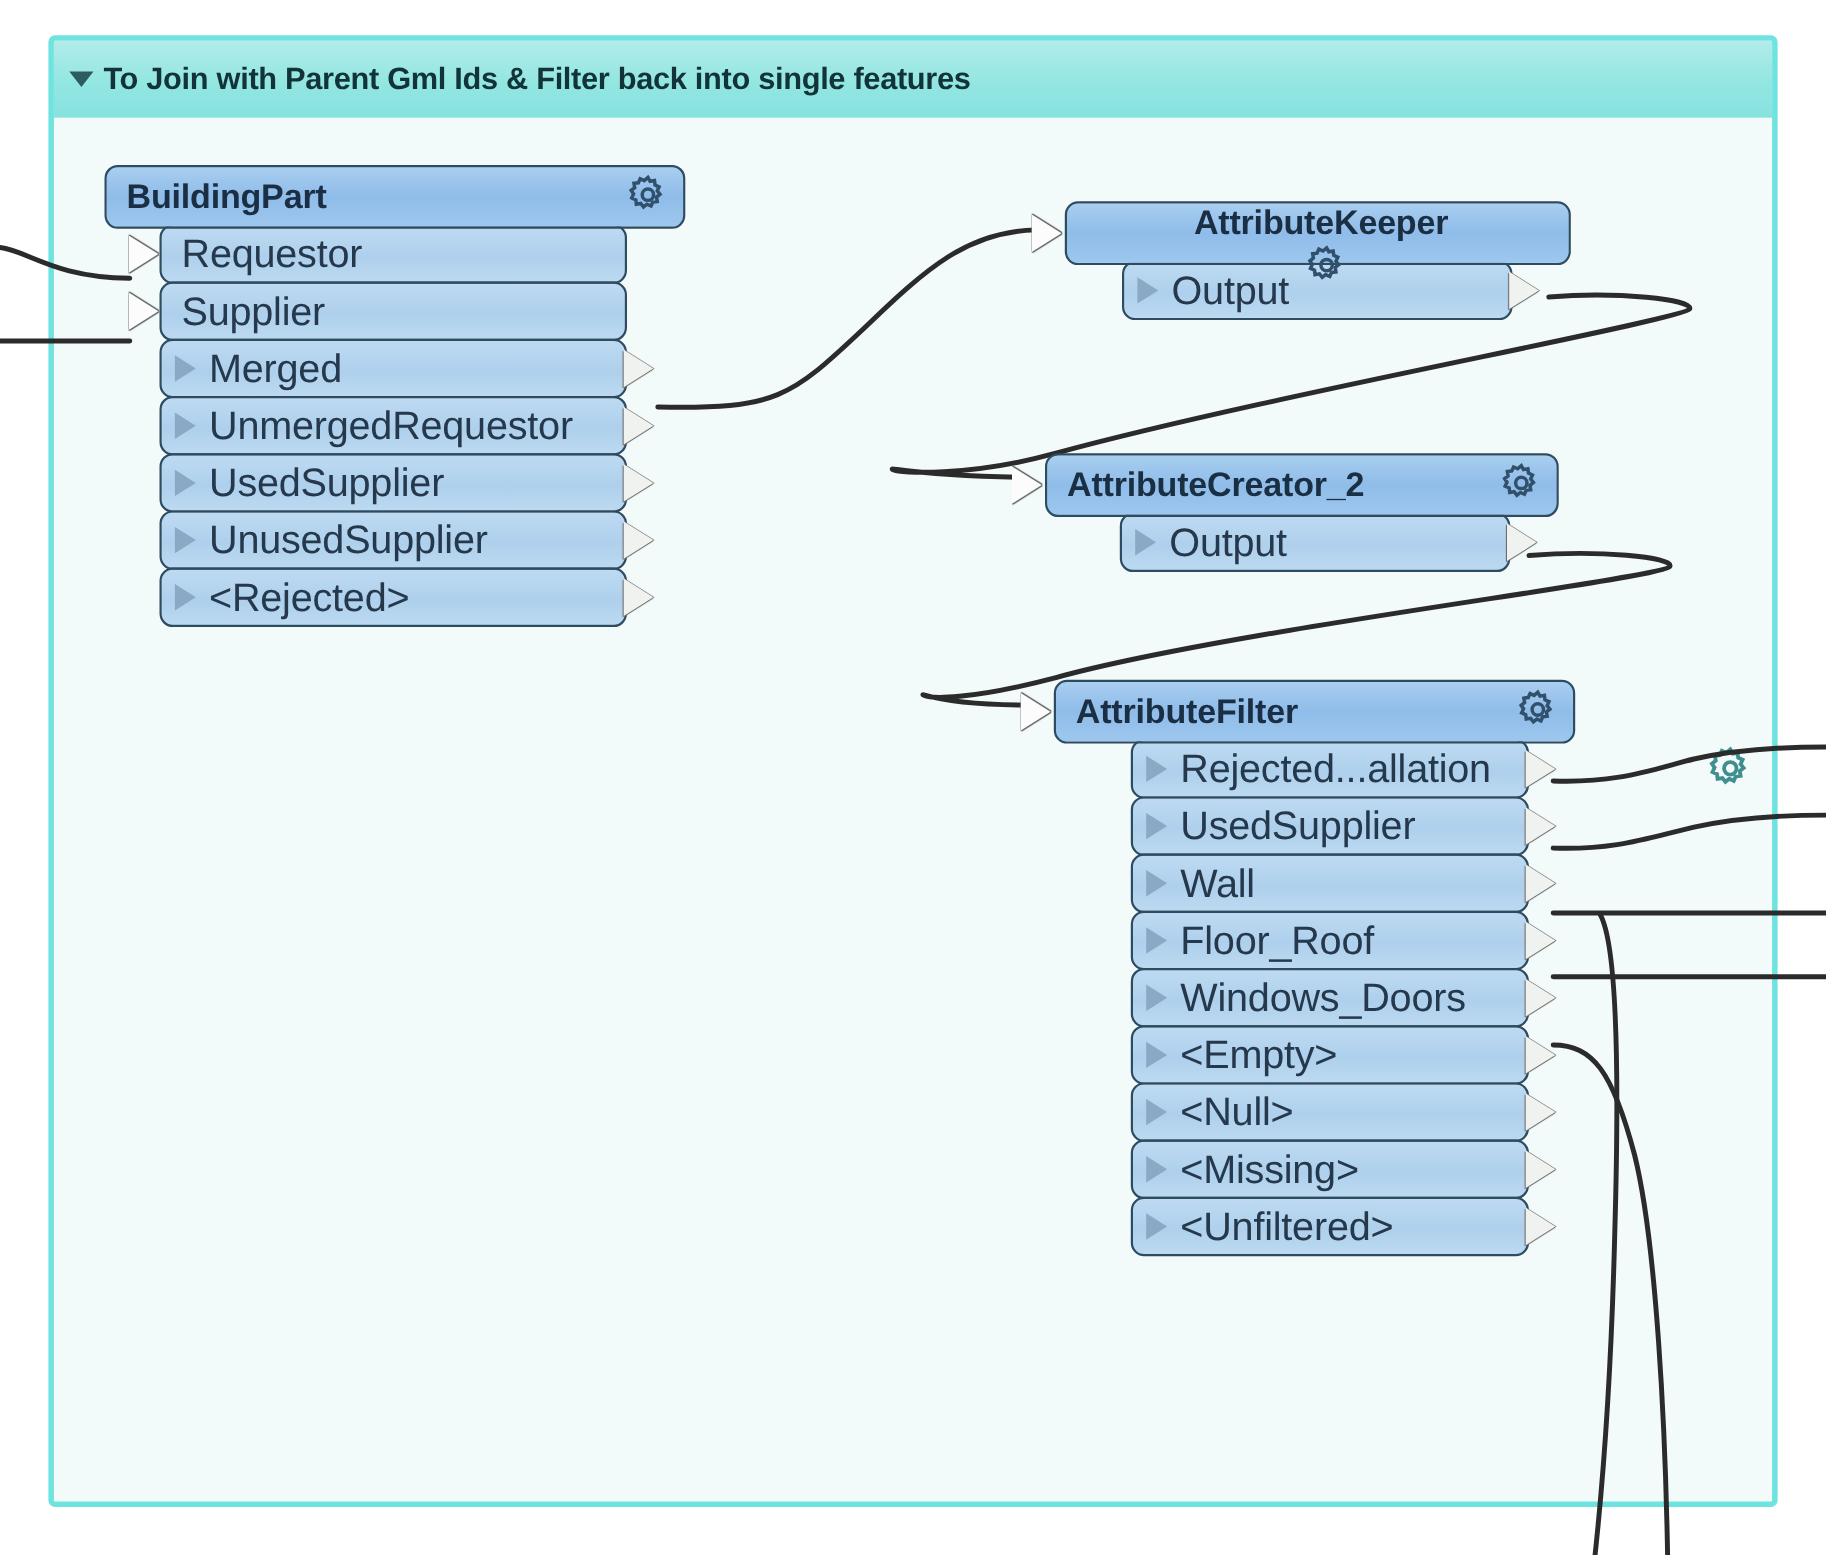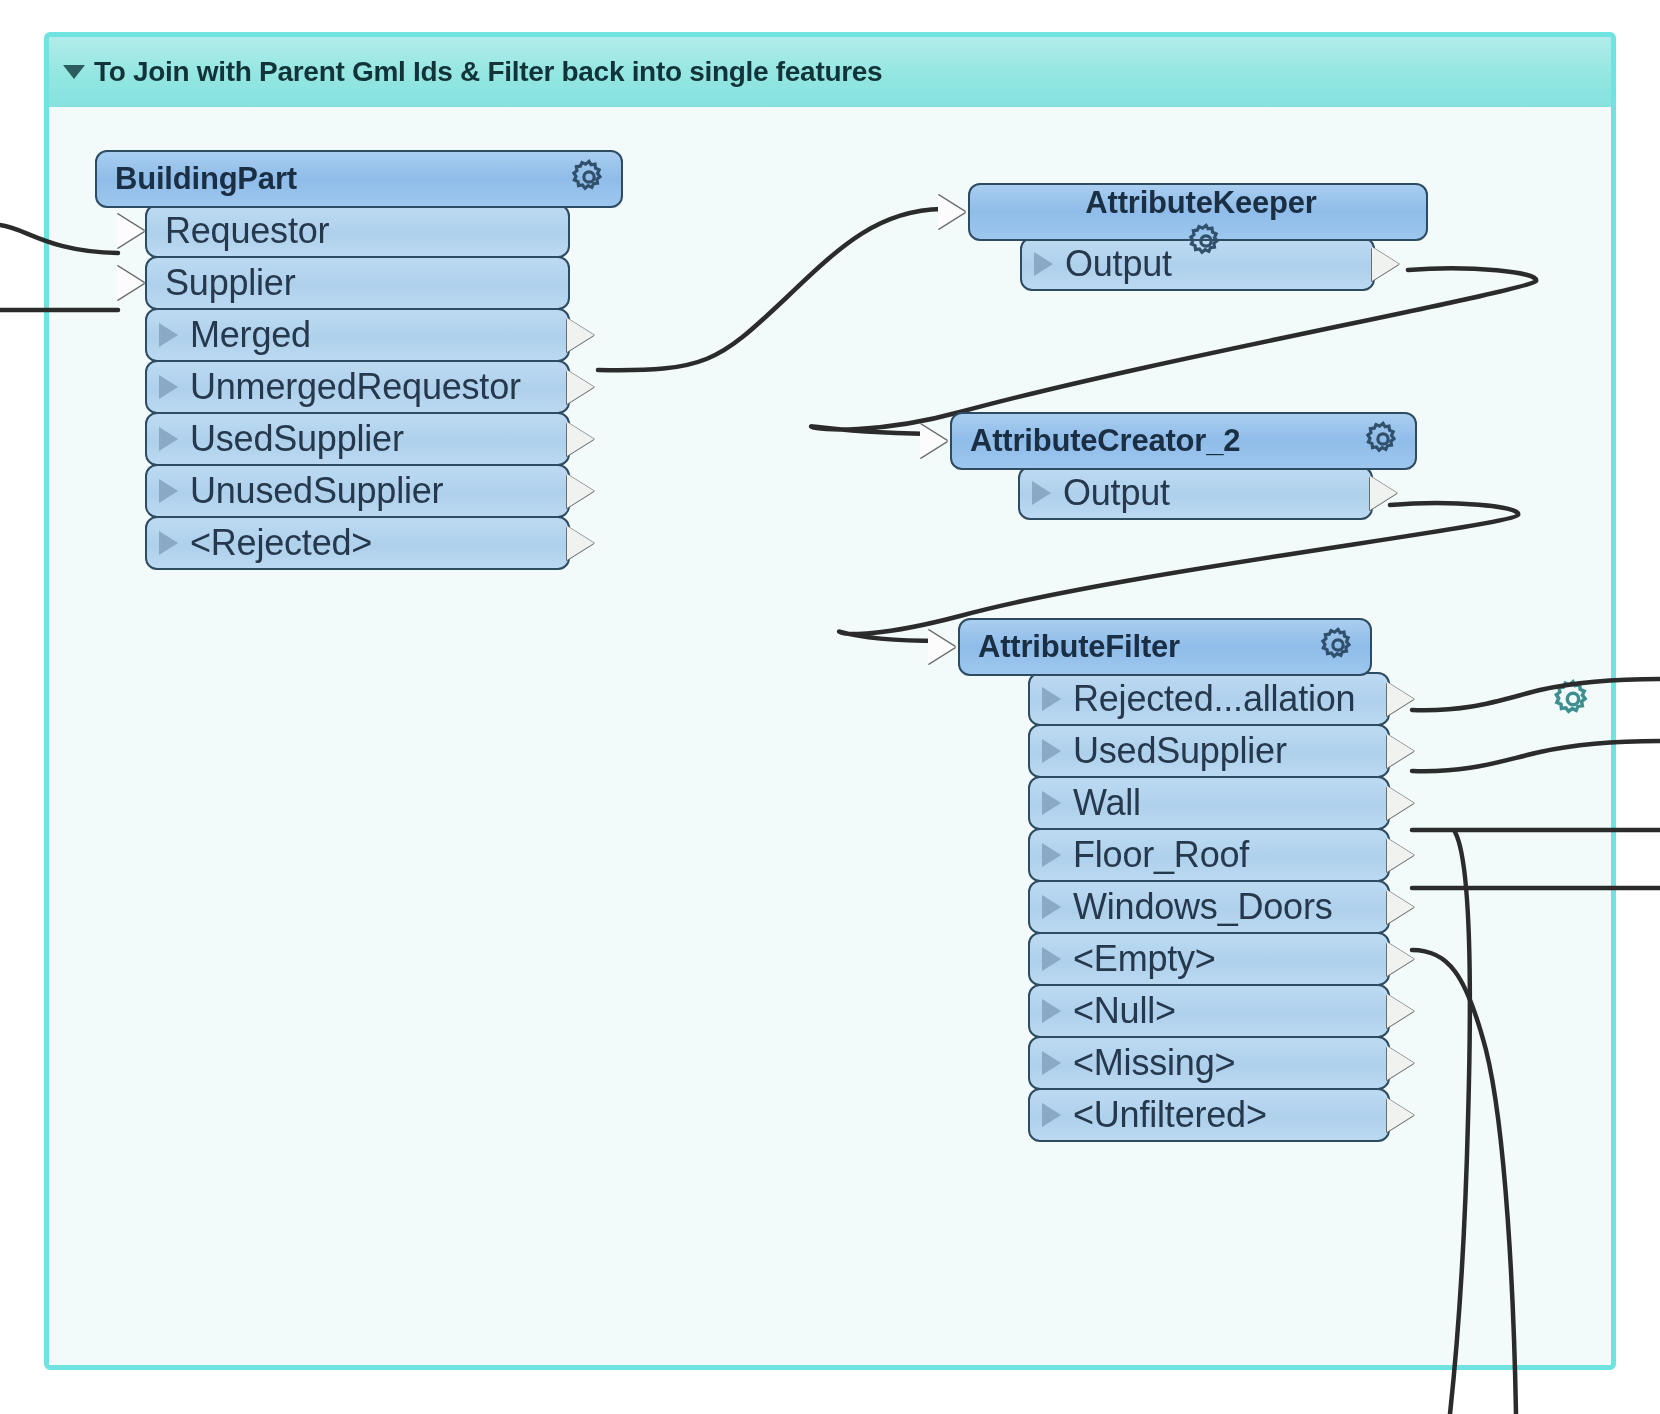--- a/index.html
+++ b/index.html
@@ -177,21 +177,21 @@
 
   #node-attributekeeper { left: 968px; top: 183px; width: 460px; }
   #node-attributekeeper .node-header { width: 460px; flex-direction: column; }
   #node-attributekeeper .port { width: 355px; margin-left: 52px; }
 
   #node-attributecreator { left: 950px; top: 412px; width: 464px; }
   #node-attributecreator .node-header { width: 467px; }
   #node-attributecreator .port { width: 355px; margin-left: 68px; }
 
   #node-attributefilter { left: 958px; top: 618px; width: 474px; }
-  #node-attributefilter .node-header { width: 414px; gap: 40px; }
+  #node-attributefilter .node-header { width: 474px; gap: 40px; }
   #node-attributefilter .port { width: 362px; margin-left: 70px; }
 </style>
 </head>
 <body>
 
 <div id="canvas">
 
   <div id="bookmark">
     <div id="bookmark-header">
       <div id="bookmark-collapse"></div>

